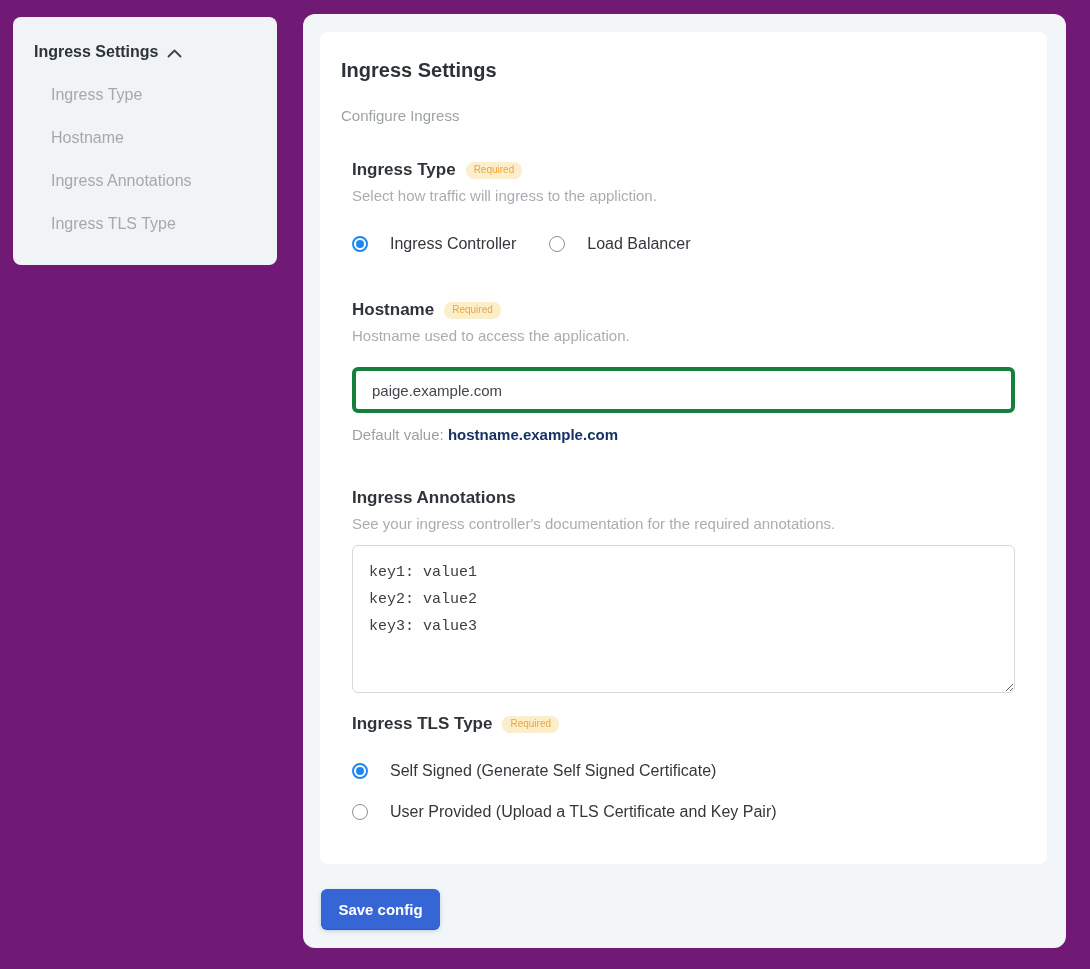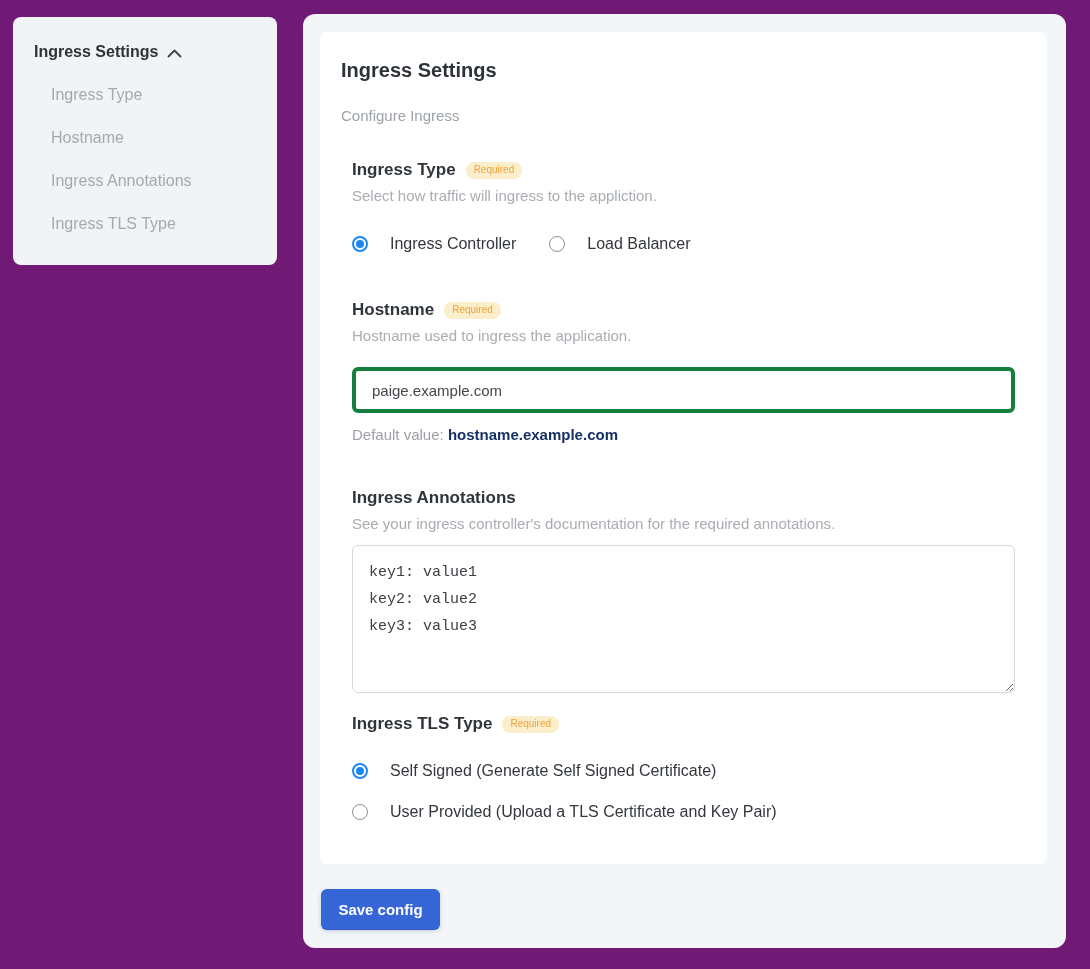--- a/index.html
+++ b/index.html
@@ -136,21 +136,21 @@
             <span class="radio-label">Load Balancer</span>
           </label>
         </div>
       </div>
 
       <div class="sec-hostname">
         <div class="section-header">
           <span>Hostname</span>
           <span class="badge">Required</span>
         </div>
-        <p class="section-desc">Hostname used to ingress the application.</p>
+        <p class="section-desc">Hostname used to access the application.</p>
         <input type="text" class="text-input" value="paige.example.com" style="">
         <p class="default-line">
           <span>Default value:</span>
           <b>hostname.example.com</b>
         </p>
       </div>
 
       <div class="sec-annotations">
         <div class="section-header">
           <span>Ingress Annotations</span>

